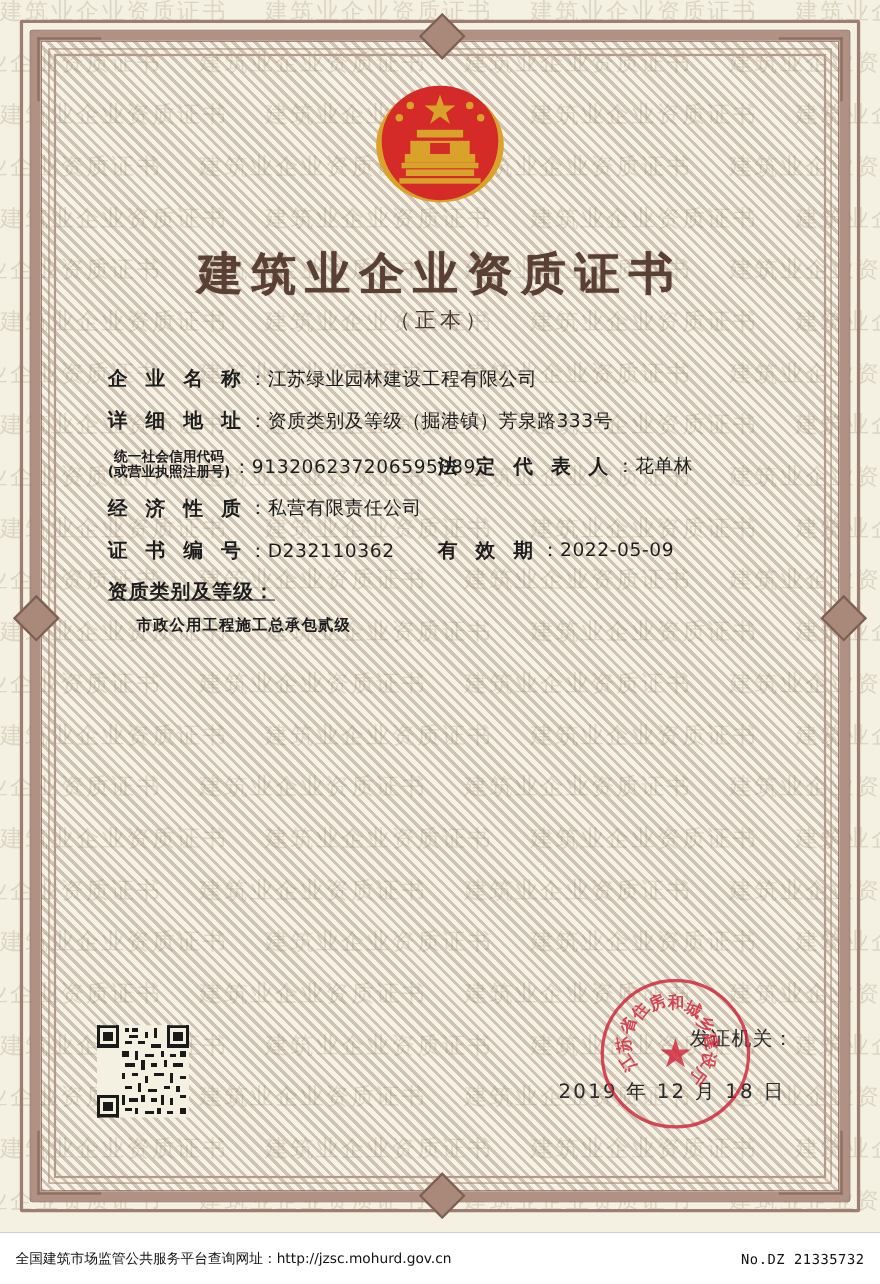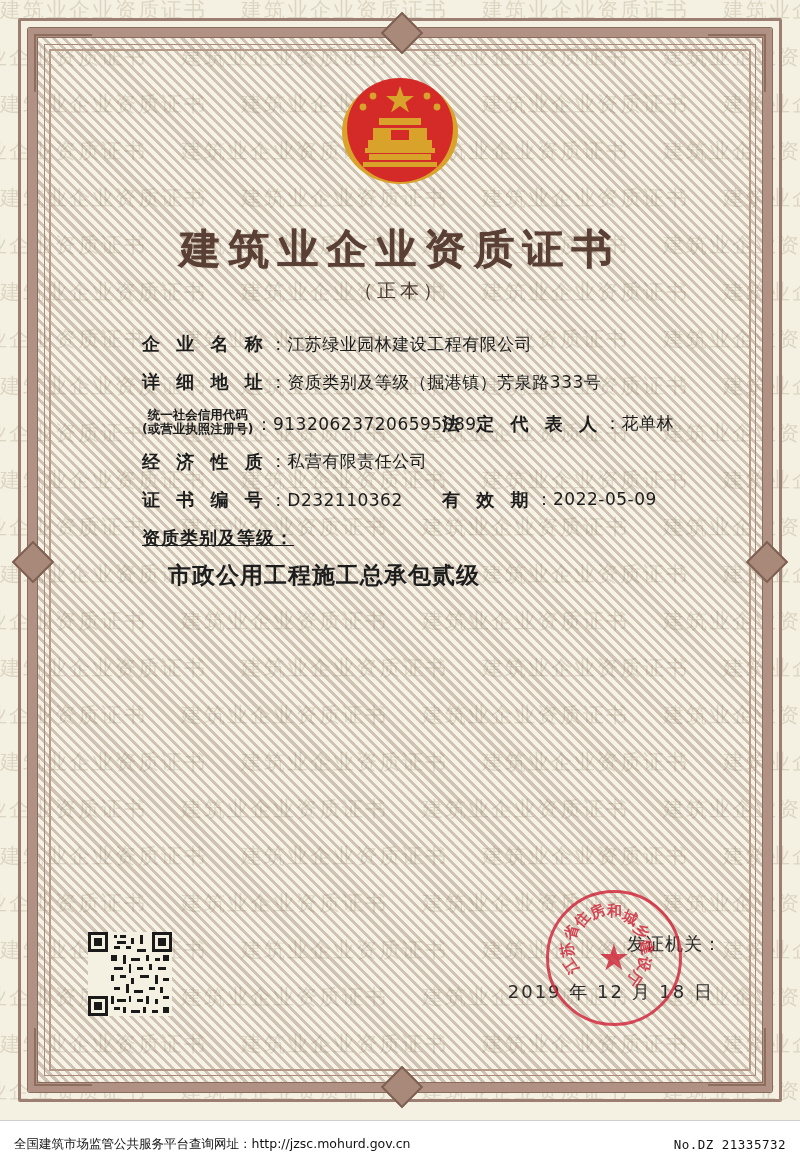--- a/index.html
+++ b/index.html
@@ -148,21 +148,20 @@
   }
 
   
   .fields {
     position: absolute;
     top: 272px;
     left: 38px;
     width: 614px;
     font-family: "DejaVu Sans", sans-serif;
     color: #1d1d1d;
-    margin-left: 44px;
   }
   .field-row {
     display: flex;
     align-items: flex-end;
     margin-bottom: 14px;
     font-size: 18px;
   }
   .lbl {
     font-weight: bold;
     letter-spacing: 5px;
@@ -189,21 +188,21 @@
   .qual-head {
     margin-top: 10px;
     font-size: 18px;
     font-weight: bold;
     letter-spacing: 1px;
     text-decoration: underline;
   }
   .qual-body {
     margin-top: 10px;
     padding-left: 26px;
-    font-size: 23px;
+    font-size: 14px;
     letter-spacing: 1px;
     font-weight: bold;
   }
 
   
   .qr {
     position: absolute;
     left: 28px;
     top: 872px;
     width: 84px;

